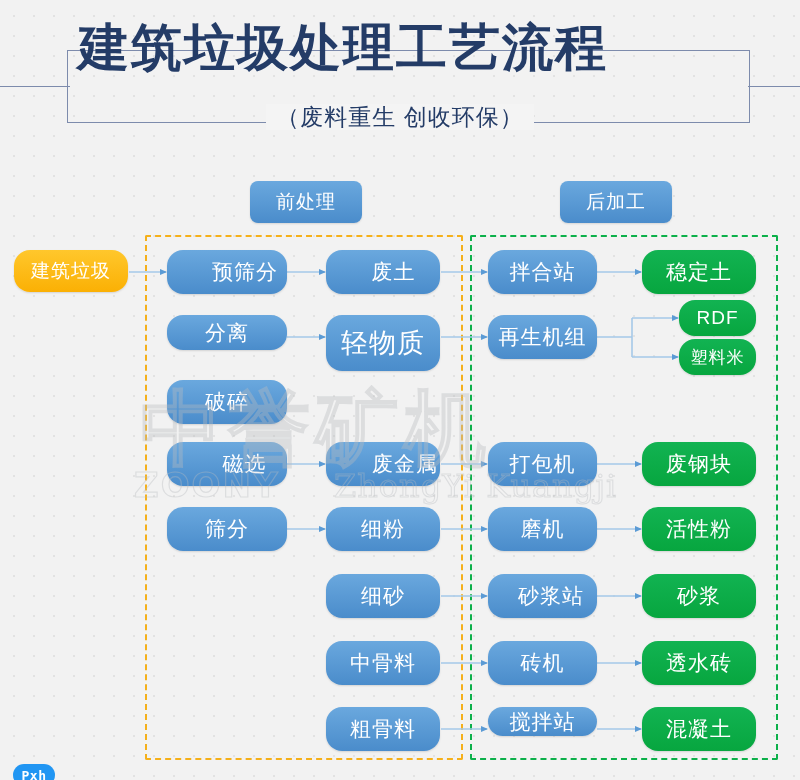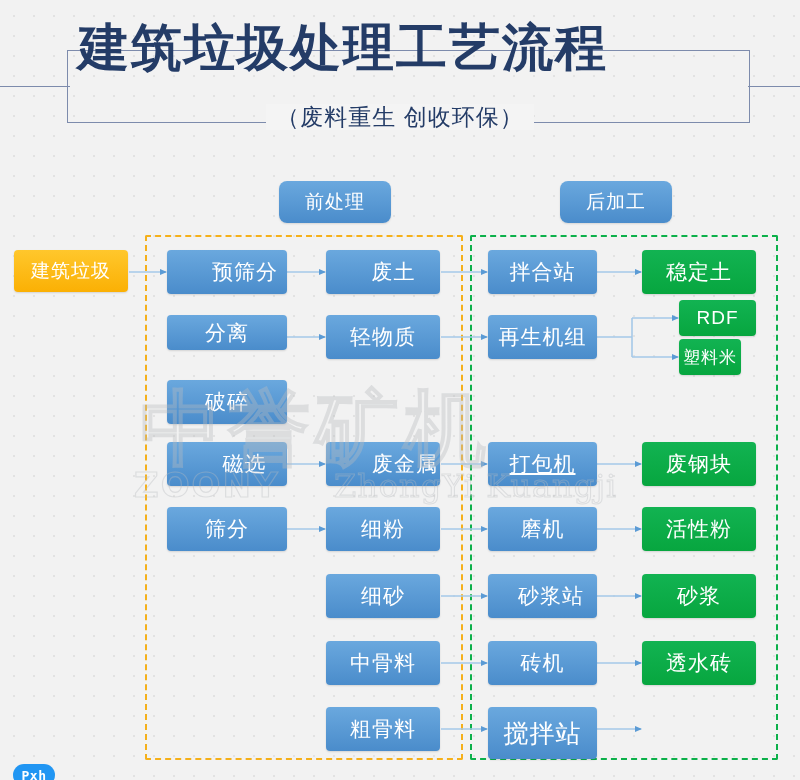--- a/index.html
+++ b/index.html
@@ -57,28 +57,28 @@
 
   
   .group-label {
     position: absolute;
     display: flex; align-items: center; justify-content: center;
     border-radius: 8px;
     background: linear-gradient(180deg, #6aa8de 0%, #4a8ccb 100%);
     color: #ffffff; font-size: 19px; letter-spacing: 1px;
     box-shadow: 0 1px 2px rgba(0,0,0,0.12);
   }
-  #label-pre  { left: 250px; top: 181px; width: 112px; height: 42px; margin-left: 29px; }
+  #label-pre  { left: 250px; top: 181px; width: 112px; height: 42px; }
   #label-post { left: 560px; top: 181px; width: 112px; height: 42px; }
 
   
   .node {
     position: absolute;
     display: flex; align-items: center; justify-content: center;
-    border-radius: 4px;
+    border-radius: 16px;
     color: #ffffff;
     letter-spacing: 1px;
     box-shadow: 0 1px 2px rgba(0,0,0,0.13);
     z-index: 4;
   }
   .node.blue   { background: linear-gradient(180deg, #6aa8de 0%, #4a8ccb 100%); }
   .node.green  { background: linear-gradient(180deg, #12b352 0%, #07a63f 100%); }
   .node.orange { background: linear-gradient(180deg, #ffc72c 0%, #fbb004 100%); }
 
   
@@ -170,33 +170,34 @@
 
   <div id="logo">Pxh</div>
 
 <div class="node orange" style="left: 14px; top: 250px; width: 114px; height: 42px; font-size: 19px;">建筑垃圾</div>
     <div class="node blue" style="left: 167px; top: 250px; width: 120px; height: 44px; font-size: 21px; padding-left: 36px;">预筛分</div>
     <div class="node blue" style="left: 167px; top: 315px; width: 120px; height: 35px; font-size: 21px;">分离</div>
     <div class="node blue" style="left: 167px; top: 380px; width: 120px; height: 44px; font-size: 21px;">破碎</div>
     <div class="node blue" style="left: 167px; top: 442px; width: 120px; height: 44px; font-size: 21px; padding-left: 35px;">磁选</div>
     <div class="node blue" style="left: 167px; top: 507px; width: 120px; height: 44px; font-size: 21px;">筛分</div>
     <div class="node blue" style="left: 326px; top: 250px; width: 114px; height: 44px; font-size: 21px; padding-left: 21px;">废土</div>
-    <div class="node blue" style="left: 326px; top: 315px; width: 114px; height: 44px; font-size: 21px;">轻物质</div>
+    <div class="node blue" style="left: 326px; top: 315px; width: 114px; height: 56px; font-size: 27px;">轻物质</div>
     <div class="node blue" style="left: 326px; top: 442px; width: 114px; height: 44px; font-size: 21px; padding-left: 44px;">废金属</div>
     <div class="node blue" style="left: 326px; top: 507px; width: 114px; height: 44px; font-size: 21px;">细粉</div>
     <div class="node blue" style="left: 326px; top: 574px; width: 114px; height: 44px; font-size: 21px;">细砂</div>
     <div class="node blue" style="left: 326px; top: 641px; width: 114px; height: 44px; font-size: 21px;">中骨料</div>
     <div class="node blue" style="left: 326px; top: 707px; width: 114px; height: 44px; font-size: 21px;">粗骨料</div>
     <div class="node blue" style="left: 488px; top: 250px; width: 109px; height: 44px; font-size: 21px;">拌合站</div>
     <div class="node blue" style="left: 488px; top: 315px; width: 109px; height: 44px; font-size: 21px;">再生机组</div>
-    <div class="node blue" style="left: 488px; top: 442px; width: 109px; height: 44px; font-size: 21px; text-decoration: underline;">打包机</div>
+    <div class="node blue" style="left: 488px; top: 442px; width: 109px; height: 44px; font-size: 21px;">打包机</div>
     <div class="node blue" style="left: 488px; top: 507px; width: 109px; height: 44px; font-size: 21px;">磨机</div>
     <div class="node blue" style="left: 488px; top: 574px; width: 109px; height: 44px; font-size: 21px; padding-left: 17px;">砂浆站</div>
     <div class="node blue" style="left: 488px; top: 641px; width: 109px; height: 44px; font-size: 21px;">砖机</div>
-    <div class="node blue" style="left: 488px; top: 707px; width: 109px; height: 52px; font-size: 25px;">搅拌站</div>
+    <div class="node blue" style="left: 488px; top: 707px; width: 109px; height: 29px; font-size: 21px;">搅拌站</div>
     <div class="node green" style="left: 642px; top: 250px; width: 114px; height: 44px; font-size: 21px;">稳定土</div>
     <div class="node green" style="left: 679px; top: 300px; width: 77px; height: 36px; font-size: 19px;">RDF</div>
-    <div class="node green" style="left: 679px; top: 339px; width: 62px; height: 36px; font-size: 17px;">塑料米</div>
+    <div class="node green" style="left: 679px; top: 339px; width: 77px; height: 36px; font-size: 17px;">塑料米</div>
     <div class="node green" style="left: 642px; top: 442px; width: 114px; height: 44px; font-size: 21px;">废钢块</div>
     <div class="node green" style="left: 642px; top: 507px; width: 114px; height: 44px; font-size: 21px;">活性粉</div>
     <div class="node green" style="left: 642px; top: 574px; width: 114px; height: 44px; font-size: 21px;">砂浆</div>
     <div class="node green" style="left: 642px; top: 641px; width: 114px; height: 44px; font-size: 21px;">透水砖</div>
+    <div class="node green" style="left: 642px; top: 707px; width: 114px; height: 44px; font-size: 21px;">混凝土</div>
   </div>
 
 </body></html>

